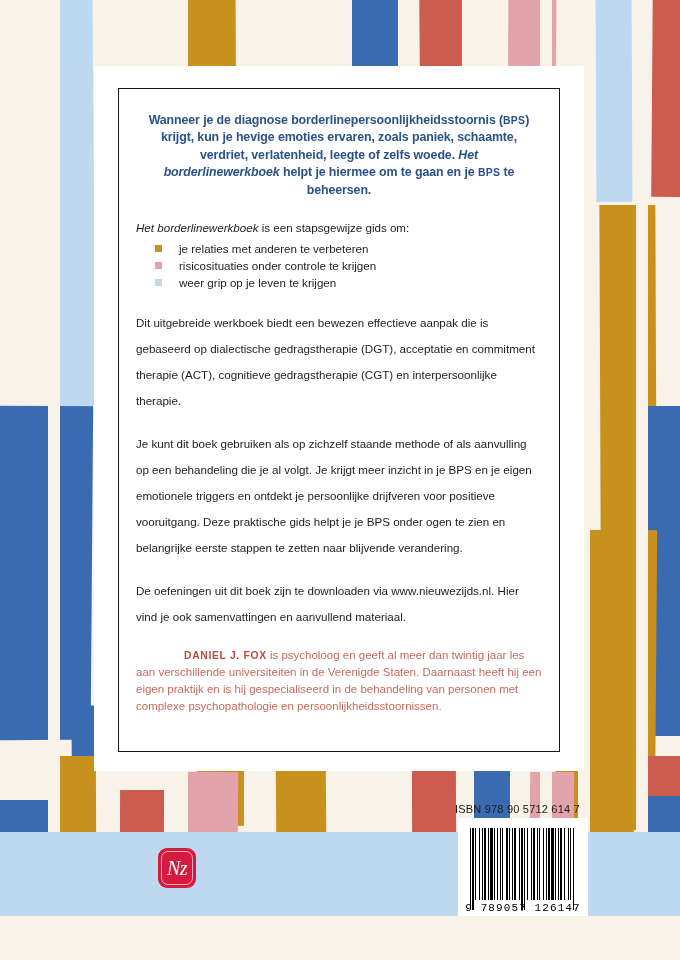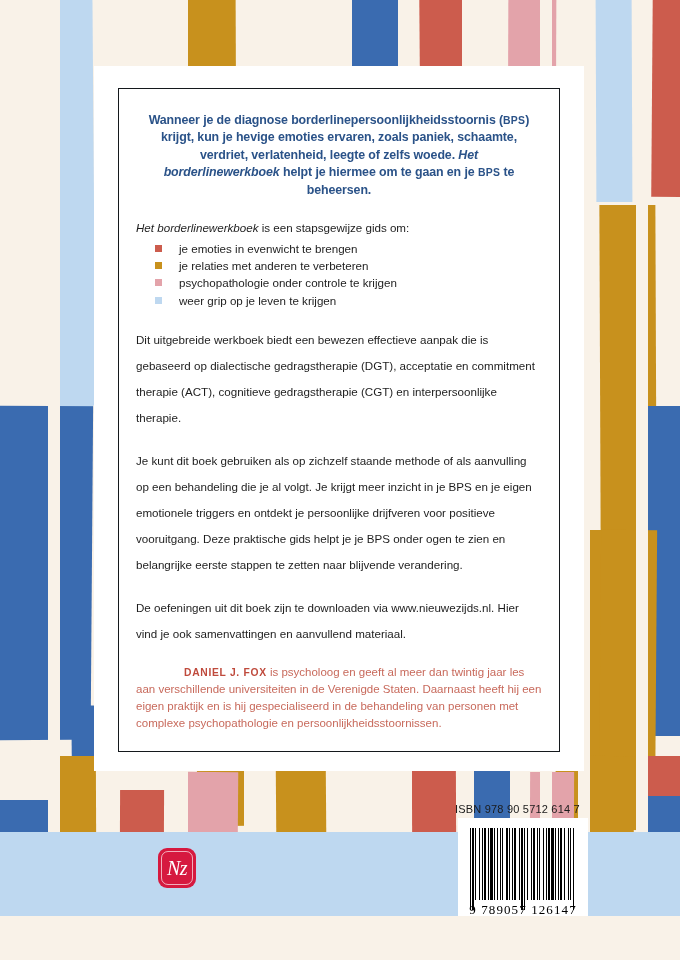--- a/index.html
+++ b/index.html
@@ -114,22 +114,22 @@
     font-size:11px;letter-spacing:0.2px;white-space:nowrap;
   }
   #barcodebox{
     position:absolute;left:458px;top:818px;width:130px;height:106px;
     background:#ffffff;
   }
   #bars{position:absolute;left:12px;top:10px;width:106px;height:72px;}
   #bars i{position:absolute;top:0;background:#000;height:100%;display:block;}
   #barnums{
     position:absolute;left:6px;top:84px;width:118px;
-    color:#000;font-family:Liberation Serif, serif;
-    font-size:13px;letter-spacing:1.1px;text-align:center;white-space:nowrap;
+    color:#000;font-family:Liberation Mono, monospace;
+    font-size:11px;letter-spacing:1.1px;text-align:center;white-space:nowrap;
   }
 </style>
 </head>
 <body>
 
 <div id="stage">
 
   <div id="stripes">
       <div class="blk" style="left: 0px; top: 0px; width: 680px; height: 836px; background: rgb(249, 242, 232);"></div>
       <div class="blk" style="left: 56px; top: -8px; width: 38px; height: 420px; background: rgb(190, 216, 240); transform: rotate(-0.44deg);"></div>
@@ -186,30 +186,26 @@
     <p class="intro">
       <span>Wanneer je de diagnose borderlinepersoonlijkheidsstoornis (</span><span class="sc">BPS</span><span>) krijgt, kun je hevige emoties ervaren, zoals paniek, schaamte, verdriet, verlatenheid, leegte of zelfs woede. </span><em>Het borderlinewerkboek</em><span> helpt je hiermee om te gaan en je </span><span class="sc">BPS</span><span> te beheersen.</span>
     </p>
 
     <p class="lead">
       <em>Het borderlinewerkboek</em><span> is een stapsgewijze gids om:</span>
     </p>
 
     <ul class="bullets">
       <li>
-        <span class="sq" style="background: rgb(204, 92, 77);"></span>
-        <span>je emoties in evenwicht te brengen</span>
-      </li>
-      <li>
         <span class="sq" style="background: rgb(200, 145, 29);"></span>
         <span>je relaties met anderen te verbeteren</span>
       </li>
       <li>
         <span class="sq" style="background: rgb(227, 163, 170);"></span>
-        <span>psychopathologie onder controle te krijgen</span>
+        <span>risicosituaties onder controle te krijgen</span>
       </li>
       <li>
         <span class="sq" style="background: rgb(190, 216, 240);"></span>
         <span>weer grip op je leven te krijgen</span>
       </li>
     </ul>
 
     <p class="body">Dit uitgebreide werkboek biedt een bewezen effectieve aanpak die is gebaseerd op dialectische gedragstherapie (DGT), acceptatie en commitment therapie (ACT), cognitieve gedragstherapie (CGT) en interpersoonlijke therapie.</p>
     <p class="body">Je kunt dit boek gebruiken als op zichzelf staande methode of als aanvulling op een behandeling die je al volgt. Je krijgt meer inzicht in je BPS en je eigen emotionele triggers en ontdekt je persoonlijke drijfveren voor positieve vooruitgang. Deze praktische gids helpt je je BPS onder ogen te zien en belangrijke eerste stappen te zetten naar blijvende verandering.</p>
     <p class="body">De oefeningen uit dit boek zijn te downloaden via www.nieuwezijds.nl. Hier vind je ook samenvattingen en aanvullend materiaal.</p>

